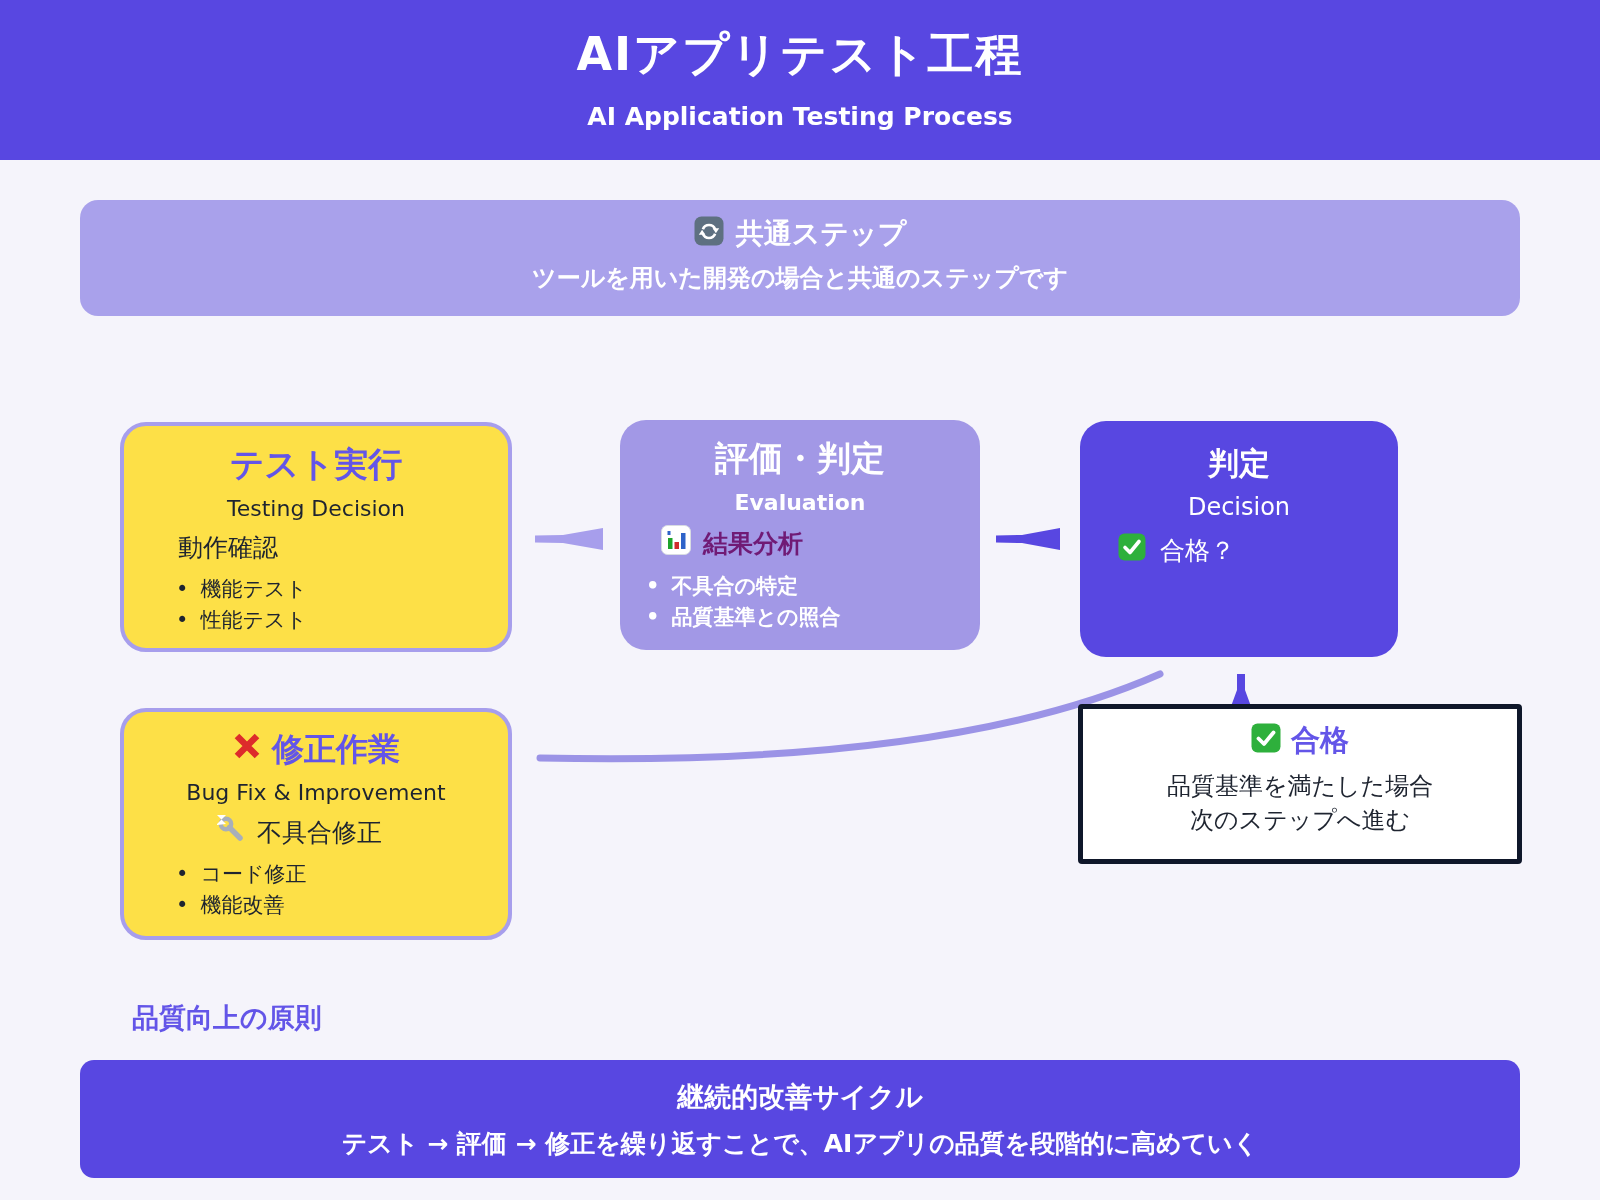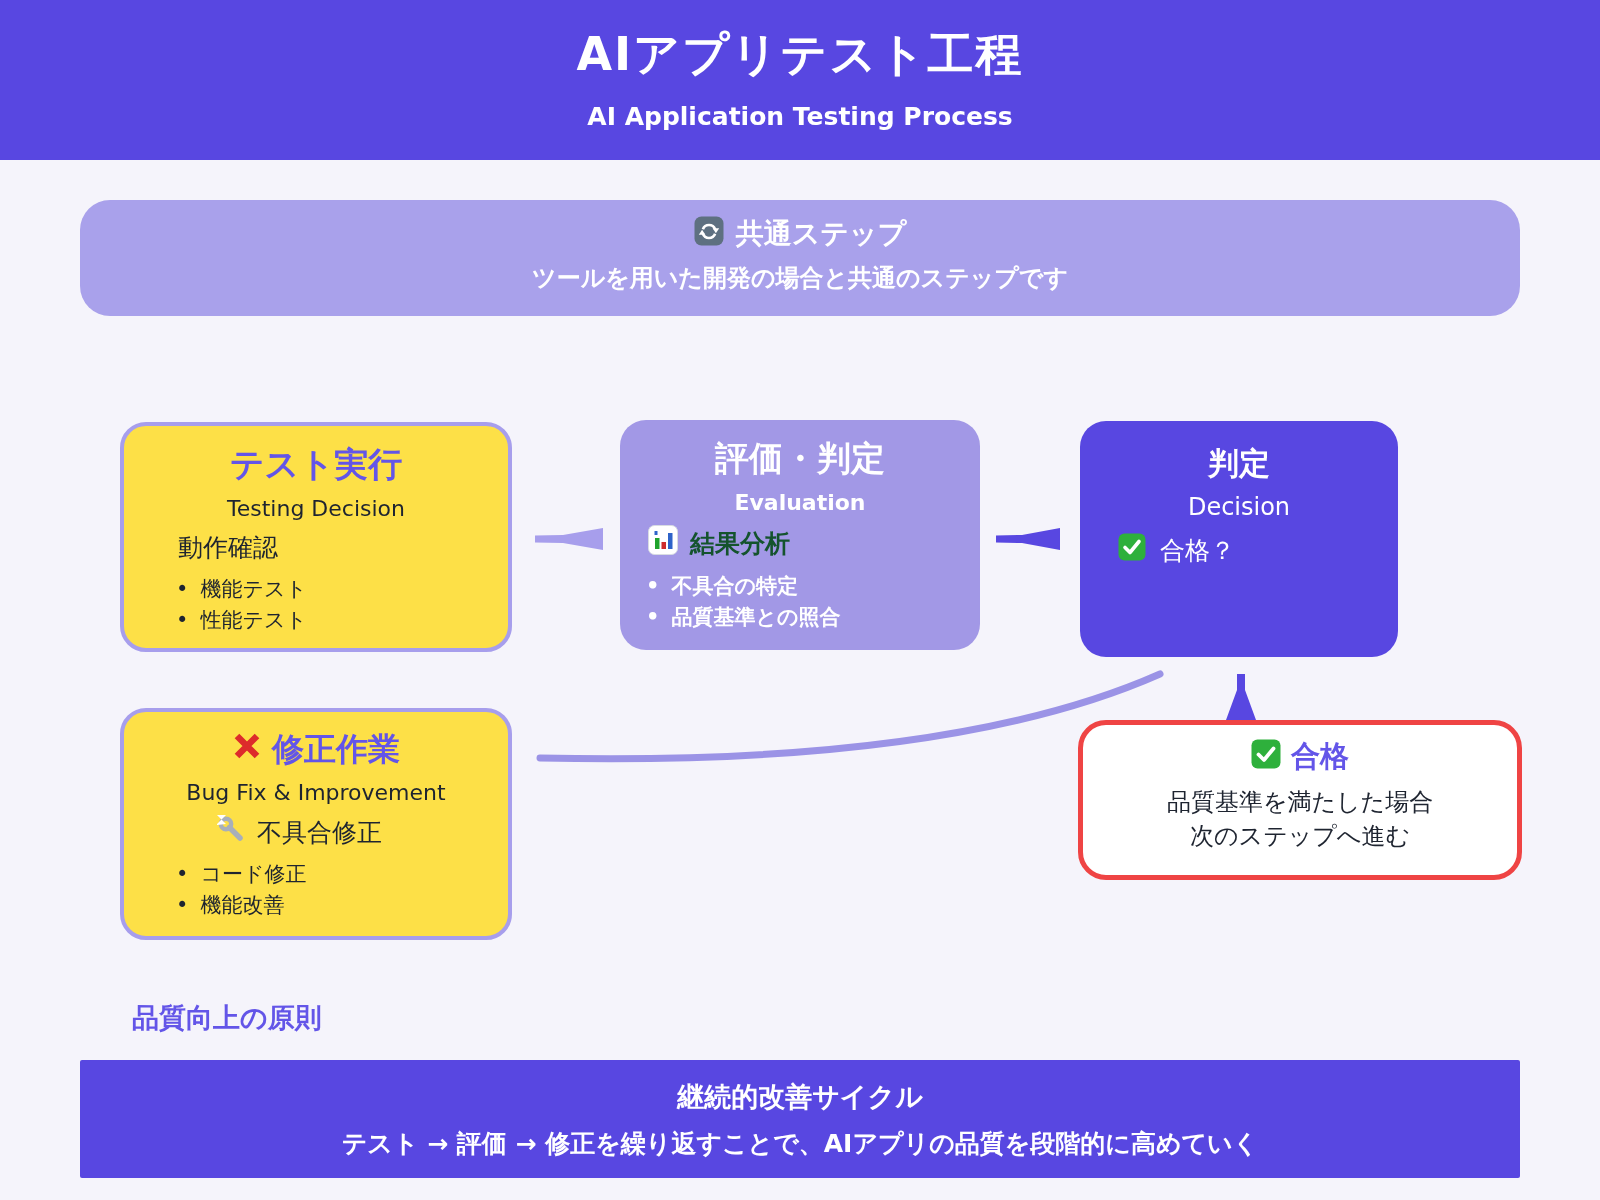--- a/index.html
+++ b/index.html
@@ -5,61 +5,61 @@
   html,body{margin:0;padding:0;background:#F5F4FB;}
   body{font-family:"DejaVu Sans","Liberation Sans",sans-serif;}
   .canvas{position:relative;width:1600px;height:1200px;background:#F5F4FB;overflow:hidden;}
 
   
   .header{position:absolute;left:0;top:0;width:1600px;height:160px;background:#5847E1;color:#fff;text-align:center;}
   .header-title{padding-top:24px;font-size:46px;font-weight:bold;letter-spacing:2px;}
   .header-sub{margin-top:16px;font-size:25px;font-weight:bold;}
 
   
-  .common-box{position:absolute;left:80px;top:200px;width:1440px;height:116px;background:#A9A1EB;border-radius:30px;color:#fff;text-align:center;box-sizing:border-box;}
+  .common-box{position:absolute;left:80px;top:200px;width:1440px;height:116px;background:#A9A1EB;border-radius:18px;color:#fff;text-align:center;box-sizing:border-box;}
   .common-title{margin-top:15px;font-size:28px;font-weight:bold;display:flex;align-items:center;justify-content:center;gap:12px;}
   .common-sub{margin-top:9px;font-size:24px;font-weight:bold;text-align:center;}
 
   .section-heading{position:absolute;font-size:27px;font-weight:bold;color:#6355E8;}
   .heading-cycle{left:115px;top:340px;}
   .heading-principle{left:132px;top:1000px;}
 
   
   .card{position:absolute;border-radius:26px;box-sizing:border-box;}
   .card-white{background:#fde047;border:4px solid #A79EEC;}
   .card-test{left:120px;top:422px;width:392px;height:230px;}
   .card-eval{left:620px;top:420px;width:360px;height:230px;background:#A298E6;color:#fff;}
   .card-decision{left:1080px;top:421px;width:318px;height:236px;background:#5847E1;color:#fff;}
   .card-fix{left:120px;top:708px;width:392px;height:232px;}
-  .card-pass{left:1078px;top:720px;width:444px;height:160px;background:#fff;border:5px solid #ef4444;border-radius:28px;}
+  .card-pass{left:1078px;top:704px;width:444px;height:160px;background:#fff;border:5px solid #0f172a;border-radius:4px;}
 
   .card-title{text-align:center;font-weight:bold;font-size:34px;margin-top:16px;}
   .title-purple{color:#6355E8;}
   .card-sub{text-align:center;font-size:22px;margin-top:8px;color:#1E2430;}
   .card-eval .card-sub{color:#fff;font-weight:bold;}
   .card-decision .card-title{font-size:31px;margin-top:22px;}
   .card-decision .card-sub{color:#fff;font-size:24px;}
 
   .lead-line{display:flex;align-items:center;gap:12px;font-size:25px;margin-top:10px;padding-left:54px;color:#1E2430;}
-  .card-eval .lead-line{padding-left:28px;color:#14532d;font-weight:bold;}
+  .card-eval .lead-line{padding-left:41px;color:#701a75;font-weight:bold;}
   .card-fix .lead-line{margin-left:39px;}
 
   .bullets{margin-top:10px;padding-left:52px;font-size:21px;color:#1E2430;}
   .card-eval .bullets{padding-left:26px;color:#fff;font-weight:bold;}
   .bullet{display:flex;align-items:center;gap:12px;line-height:31px;}
   .dot{font-size:21px;}
 
   .d-item{display:flex;align-items:center;gap:14px;padding-left:38px;font-size:25px;margin-top:12px;}
 
   .fix-title{display:flex;justify-content:center;align-items:center;gap:10px;margin-top:16px;font-size:32px;font-weight:bold;color:#6355E8;}
   .pass-title{display:flex;justify-content:center;align-items:center;gap:10px;margin-top:12px;font-size:29px;font-weight:bold;color:#6355E8;}
   .pass-line{text-align:center;font-size:24px;color:#1E2430;margin-top:9px;line-height:32px;}
 
   
-  .footer-box{position:absolute;left:80px;top:1060px;width:1440px;height:118px;background:#5847E1;border-radius:2px;color:#fff;text-align:center;box-sizing:border-box;}
+  .footer-box{position:absolute;left:80px;top:1060px;width:1440px;height:118px;background:#5847E1;border-radius:14px;color:#fff;text-align:center;box-sizing:border-box;}
   .footer-title{margin-top:19px;font-size:27px;font-weight:bold;}
   .footer-sub{margin-top:12px;font-size:25px;font-weight:bold;}
 
   .overlay{position:absolute;}
   .icon{display:inline-block;flex:0 0 auto;}
 </style>
 </head>
 <body>
 
 <div class="canvas">

